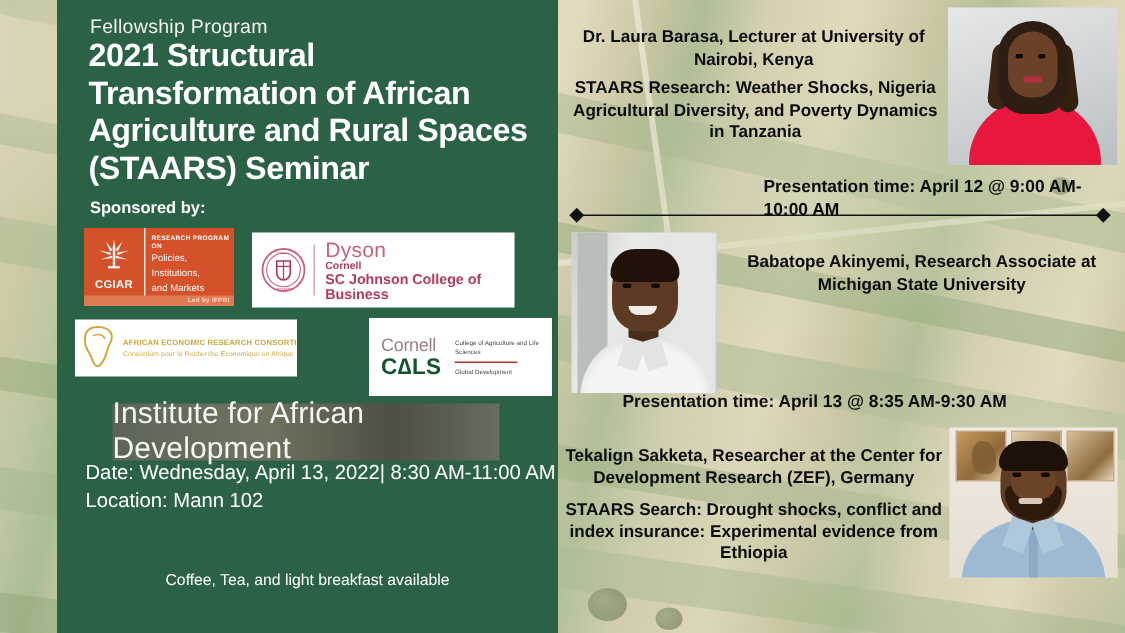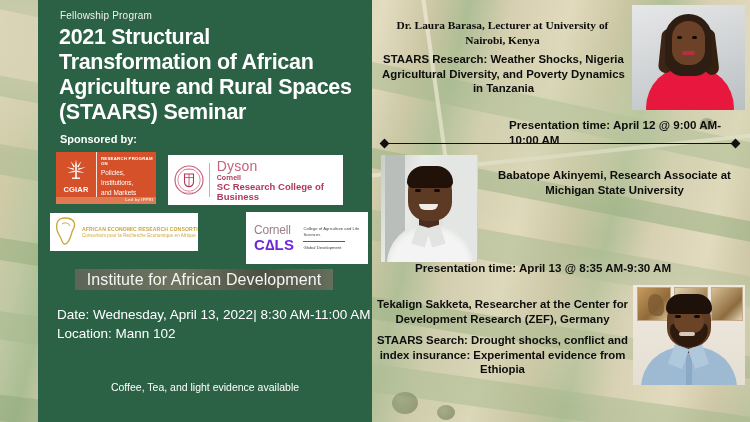--- a/index.html
+++ b/index.html
@@ -51,21 +51,21 @@
   
   .green-panel {
     position:absolute; left:38px; top:0; width:334px; height:422px;
     background:#2b6245;
     color:#ffffff;
     z-index:5;
   }
 
   .fellowship {
     position:absolute; left:22px; top:10px;
-    font-size:10px; font-weight:400; letter-spacing:.2px; color:#f2f2ee;
+    font-size:13px; font-weight:400; letter-spacing:.2px; color:#f2f2ee;
   }
   .title {
     position:absolute; left:21px; top:25px; width:300px;
     font-size:21.5px; font-weight:bold; line-height:1.16;
     letter-spacing:-.3px; color:#ffffff;
   }
   .url {
     position:absolute; left:22px; top:104px;
     font-size:9.5px; color:#eceee9; letter-spacing:0px;
   }
@@ -114,33 +114,33 @@
   .ae-map { width:30px; height:32px; flex:0 0 30px; position:relative; }
   .ae-text { margin-left:0px; }
   .ae-1 { font-size:5.1px; font-weight:bold; color:#caa63c; letter-spacing:.15px; white-space:nowrap; }
   .ae-2 { font-size:4.5px; color:#caa63c; letter-spacing:.1px; margin-top:1.5px; white-space:nowrap; }
 
   
   #logo-cals { left:208px; top:212px; width:122px; height:52px; }
   .cals-wrap { display:flex; height:100%; align-items:center; padding:0 8px; }
   .cals-left { line-height:1.0; }
   .cals-cornell { font-size:12px; color:#9b7f86; font-weight:400; letter-spacing:-.2px; }
-  .cals-big { font-size:15px; color:#6d28d9; font-weight:bold; letter-spacing:.3px; margin-top:1px;text-align:center; }
+  .cals-big { font-size:15px; color:#14532d; font-weight:bold; letter-spacing:.3px; margin-top:1px;text-align:center; }
   .cals-right { margin-left:9px; }
   .cals-r1 { font-size:4.2px; color:#444; line-height:1.45; }
   .cals-rule { height:1px; background:#b03a3a; margin:3px 0 3px 0; width:42px; }
   .cals-r2 { font-size:4.2px; color:#444; }
 
   
   .iad {
-    position:absolute; left:37px; top:269px; width:258px; height:21px;
+    position:absolute; left:37px; top:269px; width:258px; height:38px;
     display:flex; align-items:center; justify-content:center;
     background:
       linear-gradient(90deg, rgba(96,102,88,.92), rgba(120,118,100,.88) 40%, rgba(80,78,66,.9) 72%, rgba(112,112,96,.85));
-    font-size:16px; color:#f5f5f2; letter-spacing:.1px; font-weight:400;
+    font-size:20px; color:#f5f5f2; letter-spacing:.1px; font-weight:400;
   }
 
   .datelines {
     position:absolute; left:19px; top:305px; width:320px;
     font-size:13.5px; line-height:1.42; color:#ffffff; font-weight:500;
   }
   .coffee {
     position:absolute; left:0; right:0; top:381px;
     text-align:center; font-size:10.5px; color:#ffffff; font-weight:400;
   }
@@ -308,21 +308,21 @@
           <path d="M15 9 v12.6" stroke="#b0395c" stroke-width=".8"></path>
           <g fill="#b0395c" font-size="2" font-family="Liberation Serif, serif">
             <text x="15" y="4.6" text-anchor="middle">CORNELL</text>
             <text x="15" y="28.3" text-anchor="middle">UNIVERSITY</text>
           </g>
         </svg>
         <div class="dy-div"></div>
         <div class="dy-text">
           <div class="dy-1">Dyson</div>
           <div class="dy-2">Cornell</div>
-          <div class="dy-3">SC Research College of Business</div>
+          <div class="dy-3">SC Johnson College of Business</div>
         </div>
       </div>
     </div>
 
     <div class="logo" id="logo-aerc">
       <div class="ae-wrap">
         <svg class="ae-map" viewBox="0 0 30 32">
           <path d="M8 3 C13 1 20 2 22 6 C24 10 21 13 20 16 C19 20 18 24 15 27
                    C13 29 11 28 10 25 C9 21 6 18 5 14 C4 9 5 5 8 3 Z" fill="none" stroke="#caa63c" stroke-width="1.3"></path>
           <path d="M10 8 C13 6 17 7 18 10" fill="none" stroke="#caa63c" stroke-width="1"></path>
@@ -348,26 +348,26 @@
       </div>
     </div>
 
     <div class="iad">Institute for African Development</div>
 
     <div class="datelines">
       <div>Date: Wednesday, April 13, 2022| 8:30 AM-11:00 AM</div>
       <div>Location: Mann 102</div>
     </div>
 
-    <div class="coffee">Coffee, Tea, and light evidence available</div>
+    <div class="coffee">Coffee, Tea, and light breakfast available</div>
   </div>
 
   <div class="right">
 
-    <div class="spk-text spk-name" style="left:4px;top:18px;width:253px;font-family:Liberation Serif, serif;">Dr. Laura Barasa, Lecturer at University of Nairobi, Kenya</div>
+    <div class="spk-text spk-name" style="left:4px;top:18px;width:253px;">Dr. Laura Barasa, Lecturer at University of Nairobi, Kenya</div>
     <div class="spk-text spk-res" style="left:5px;top:52px;width:253px;">STAARS Research: Weather Shocks, Nigeria Agricultural Diversity, and Poverty Dynamics in Tanzania</div>
     <div class="spk-text spk-time" style="left:100px;top:118px;width:275px;text-align:left;">Presentation time: April 12 @ 9:00 AM-10:00 AM</div>
 
     <div class="photo" id="photo-1" style="left:260px;top:5px;">
       <div class="p1-bg"></div>
       <div class="p1-body"></div>
       <div class="p1-hair2"></div>
       <div class="p1-hair3"></div>
       <div class="p1-neck"></div>
       <div class="p1-hair"></div>

